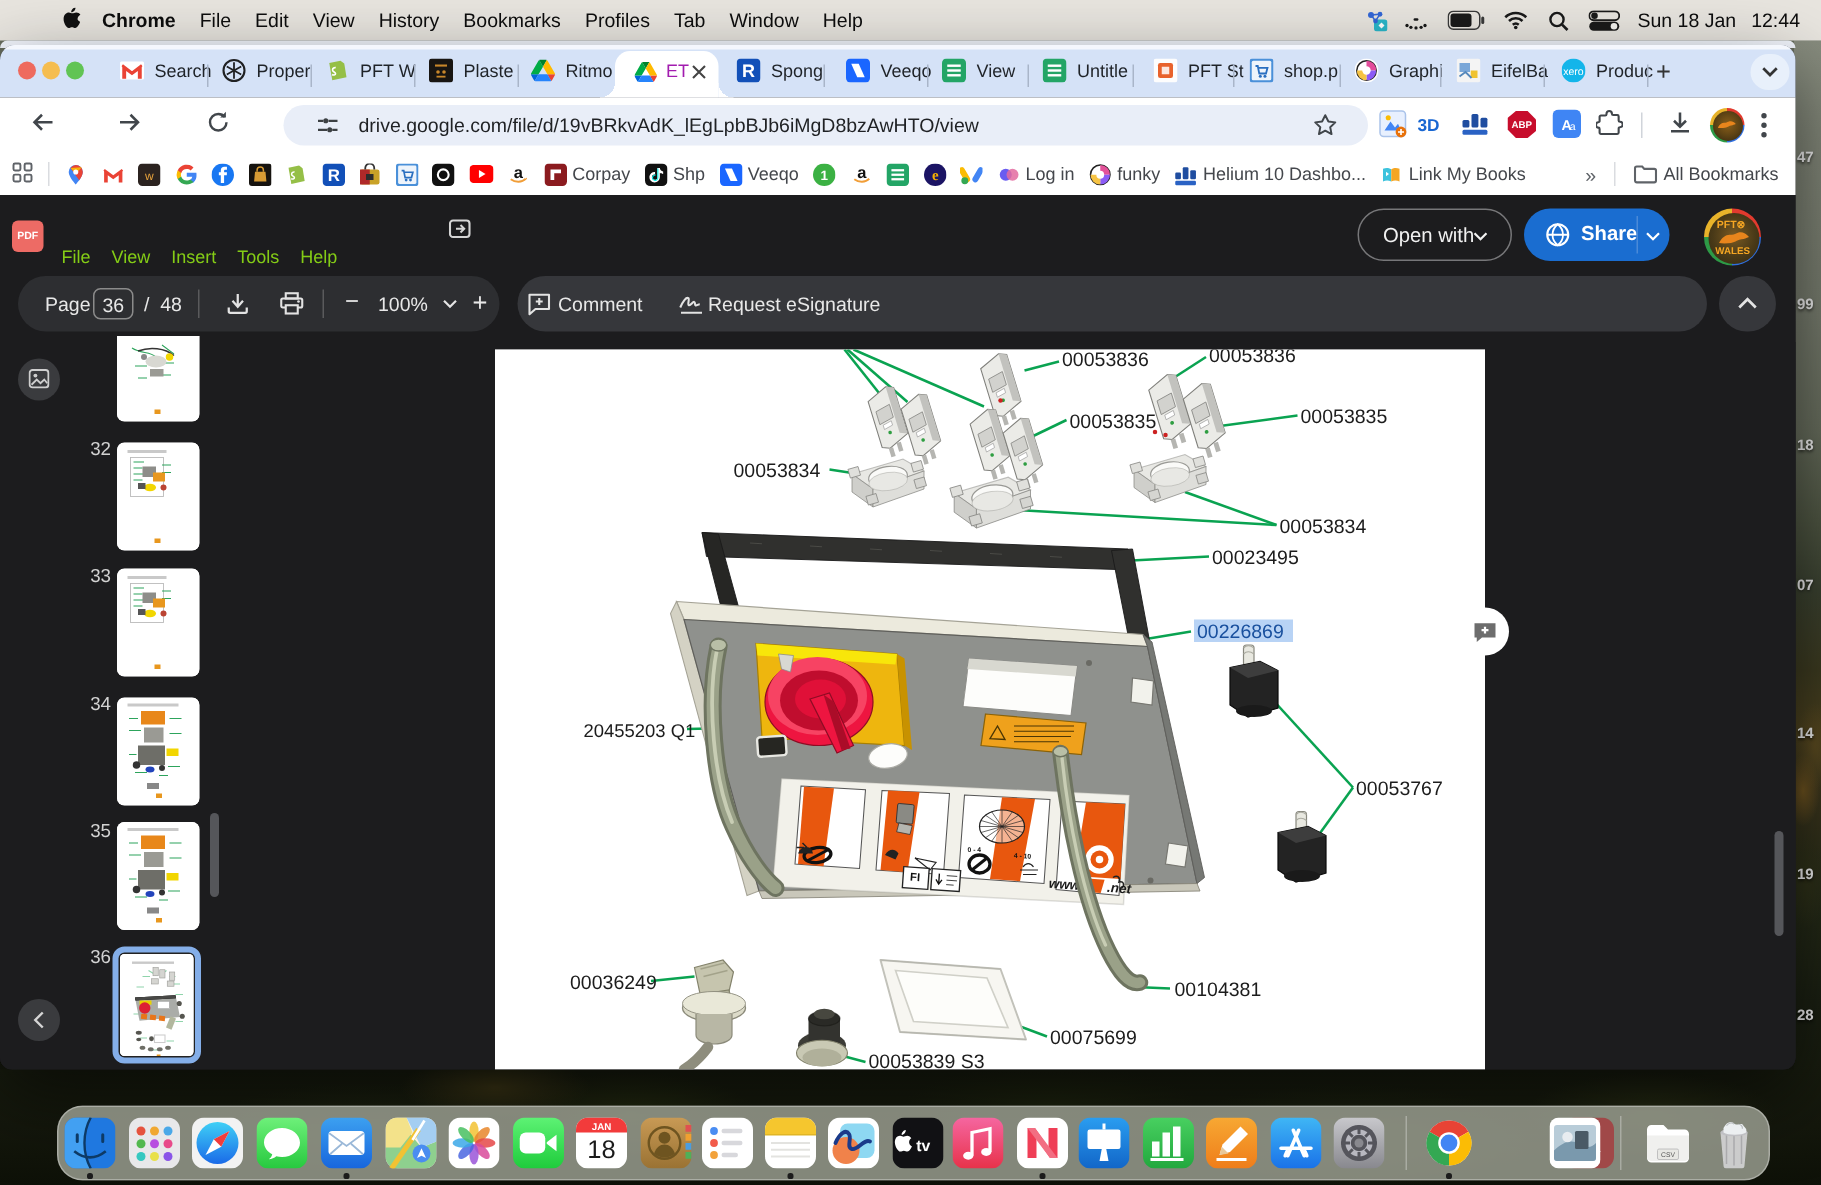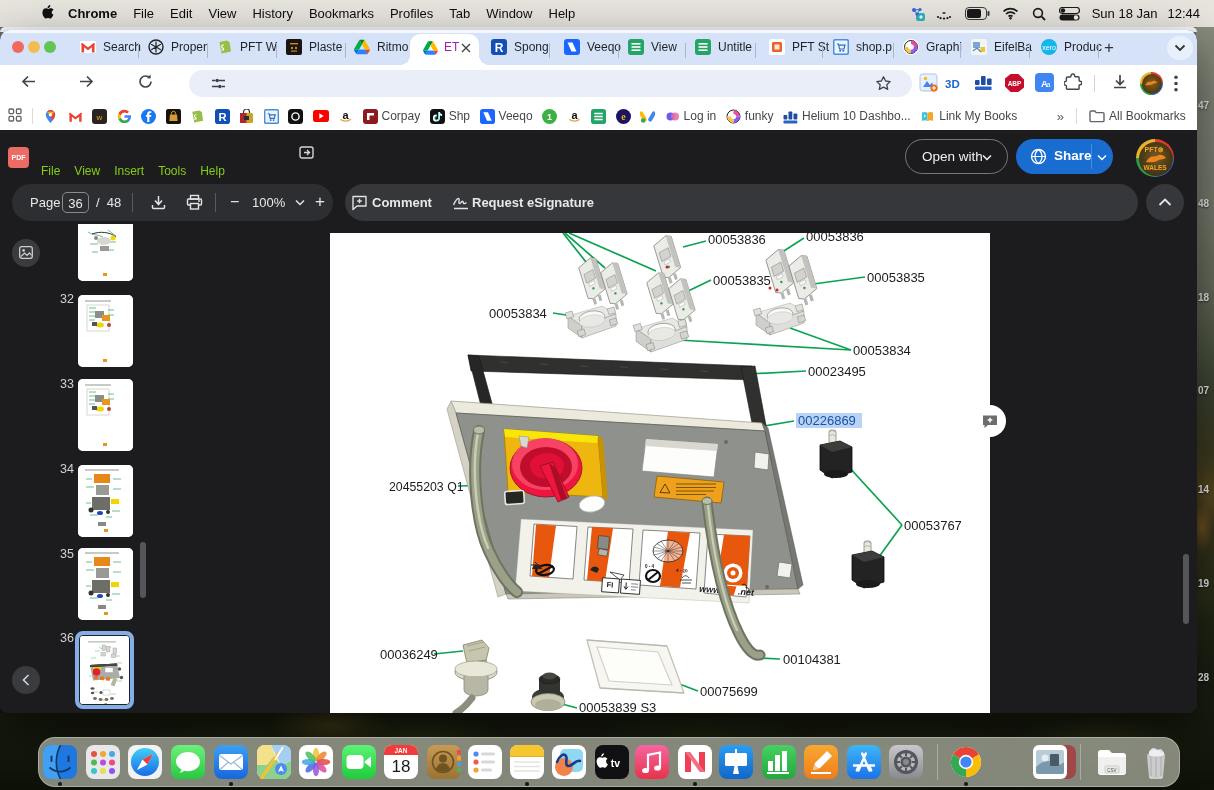--- a/index.html
+++ b/index.html
@@ -85,21 +85,21 @@
     background:rgba(158,161,148,.82); border:1px solid rgba(255,255,255,.32); }
   .dico { position:absolute; top:745px; width:34px; height:34px; border-radius:8px; }
   .ddot { position:absolute; top:782px; width:3.5px; height:3.5px; border-radius:50%; background:#1c1c1c; }
   .dsep { position:absolute; top:744px; width:1px; height:36px; background:rgba(255,255,255,.30); }
 </style>
 </head>
 <body>
 <div id="wallR" class="abs"></div>
 <div id="wallB" class="abs"></div>
 <div class="rnum" style="top:100px">47</div>
-<div class="rnum" style="top:198px">48</div>
+<div class="rnum" style="top:198px">99</div>
 <div class="rnum" style="top:292px">18</div>
 <div class="rnum" style="top:385px">07</div>
 <div class="rnum" style="top:484px">14</div>
 <div class="rnum" style="top:578px">19</div>
 <div class="rnum" style="top:672px">28</div>
 
 <div id="menubar" class="abs">
   <svg width="13" height="15" viewBox="0 0 13 15" style="margin:0 14px 2px 41px">
       <path d="M10.7 7.9c0-1.6.9-2.5 1.9-3.1-.6-.9-1.6-1.5-2.8-1.5-1.1 0-1.8.6-2.5.6S5.8 3.3 4.9 3.3C3.2 3.3 1.4 4.8 1.4 7.6c0 2.9 2.1 6 3.4 6 .7 0 1.2-.5 2.2-.5s1.4.5 2.2.5c1.3 0 3-2.9 3.2-4.1-.9-.4-1.7-1.1-1.7-1.6zM8.6 2.2C9.1 1.6 9.4.8 9.3 0c-.7 0-1.6.5-2.1 1.1-.5.5-.8 1.3-.7 2.1.8 0 1.6-.4 2.1-1z" fill="#111"></path>
     </svg>
@@ -364,20 +364,21 @@
         <path d="M13.6 1.5v3.8H9.8z" fill="#41464b"></path>
       </svg>
     <div id="urlpill">
       <svg style="margin:0 12px 0 21px" width="17" height="17" viewBox="0 0 17 17">
           <g stroke="#3c4043" stroke-width="1.5" fill="none">
             <path d="M2 5.5h3.5M9 5.5h6M2 11.5h6M11.5 11.5H15"></path>
             <circle cx="7.2" cy="5.5" r="1.7" fill="#3c4043" stroke="none"></circle>
             <circle cx="9.8" cy="11.5" r="1.7" fill="#3c4043" stroke="none"></circle>
           </g>
         </svg>
+      <span>drive.google.com/file/d/19vBRkvAdK_lEgLpbBJb6iMgD8bzAwHTO/view</span>
       <svg class="abs" style="left:686px;top:5px" width="17" height="17" viewBox="0 0 17 17">
           <path d="M8.5 1.8 10.6 6l4.6.6-3.4 3.2.9 4.6-4.2-2.3-4.2 2.3.9-4.6L1.8 6.6 6.4 6z" fill="none" stroke="#41464b" stroke-width="1.3" stroke-linejoin="round"></path>
         </svg>
     </div>
     <svg class="navic" style="left:919px" width="19" height="19" viewBox="0 0 19 19">
         <rect x="1" y="1" width="17" height="17" rx="2.5" fill="#e8f0fe" stroke="#aac3ea"></rect>
         <path d="M4 14 8 8l3 4 2-2.5 2 4.5z" fill="#4285f4"></path>
         <circle cx="6.5" cy="5.5" r="1.7" fill="#fbbc04"></circle>
         <circle cx="15" cy="15" r="3.6" fill="#e8710a"></circle>
         <path d="M15 13v4M13 15h4" stroke="#fff" stroke-width="1.1"></path>
@@ -673,21 +674,21 @@
           <circle cx="13" cy="7" r="0.9" fill="#e3e3e3"></circle>
         </svg>
       <div class="abs" style="left:203px;top:9px;width:1px;height:19px;background:#5a5a5c"></div>
       <span class="abs" style="left:218px;top:9px;font-size:16px">−</span>
       <span class="abs" style="left:240px;top:11px">100%</span>
       <svg class="abs" style="left:283px;top:15px" width="10" height="7" viewBox="0 0 10 7">
           <path d="M1 1.5 5 5.5 9 1.5" stroke="#e3e3e3" stroke-width="1.5" fill="none"></path>
         </svg>
       <span class="abs" style="left:303px;top:8px;font-size:17px">+</span>
     </div>
-    <div class="chip" id="chip2" style="left:345px; width:793px; background:#36373b;font-weight:bold;">
+    <div class="chip" id="chip2" style="left:345px; width:793px; background:#36373b;">
       <svg class="abs" style="left:6px;top:10px" width="17" height="17" viewBox="0 0 17 17">
           <path d="M2 2.5h13v9.5H6l-4 3.5z" fill="none" stroke="#e3e3e3" stroke-width="1.4" stroke-linejoin="round"></path>
           <path d="M8.5 4.7v4.6M6.2 7h4.6" stroke="#e3e3e3" stroke-width="1.4"></path>
         </svg>
       <span class="abs" style="left:27px;top:11px">Comment</span>
       <svg class="abs" style="left:107px;top:10px" width="18" height="17" viewBox="0 0 18 17">
           <path d="M1.5 11c2-4.5 4-7 5.3-6.3 1.2.6-.8 4.3.5 4.8 1.2.5 2.5-2.6 3.5-2.2.9.3.2 2 .9 2.3.8.3 1.7-.8 2.8-.8" stroke="#e3e3e3" stroke-width="1.4" fill="none"></path>
           <path d="M2 14.5h14" stroke="#e3e3e3" stroke-width="1.4"></path>
         </svg>
       <span class="abs" style="left:127px;top:11px">Request eSignature</span>

